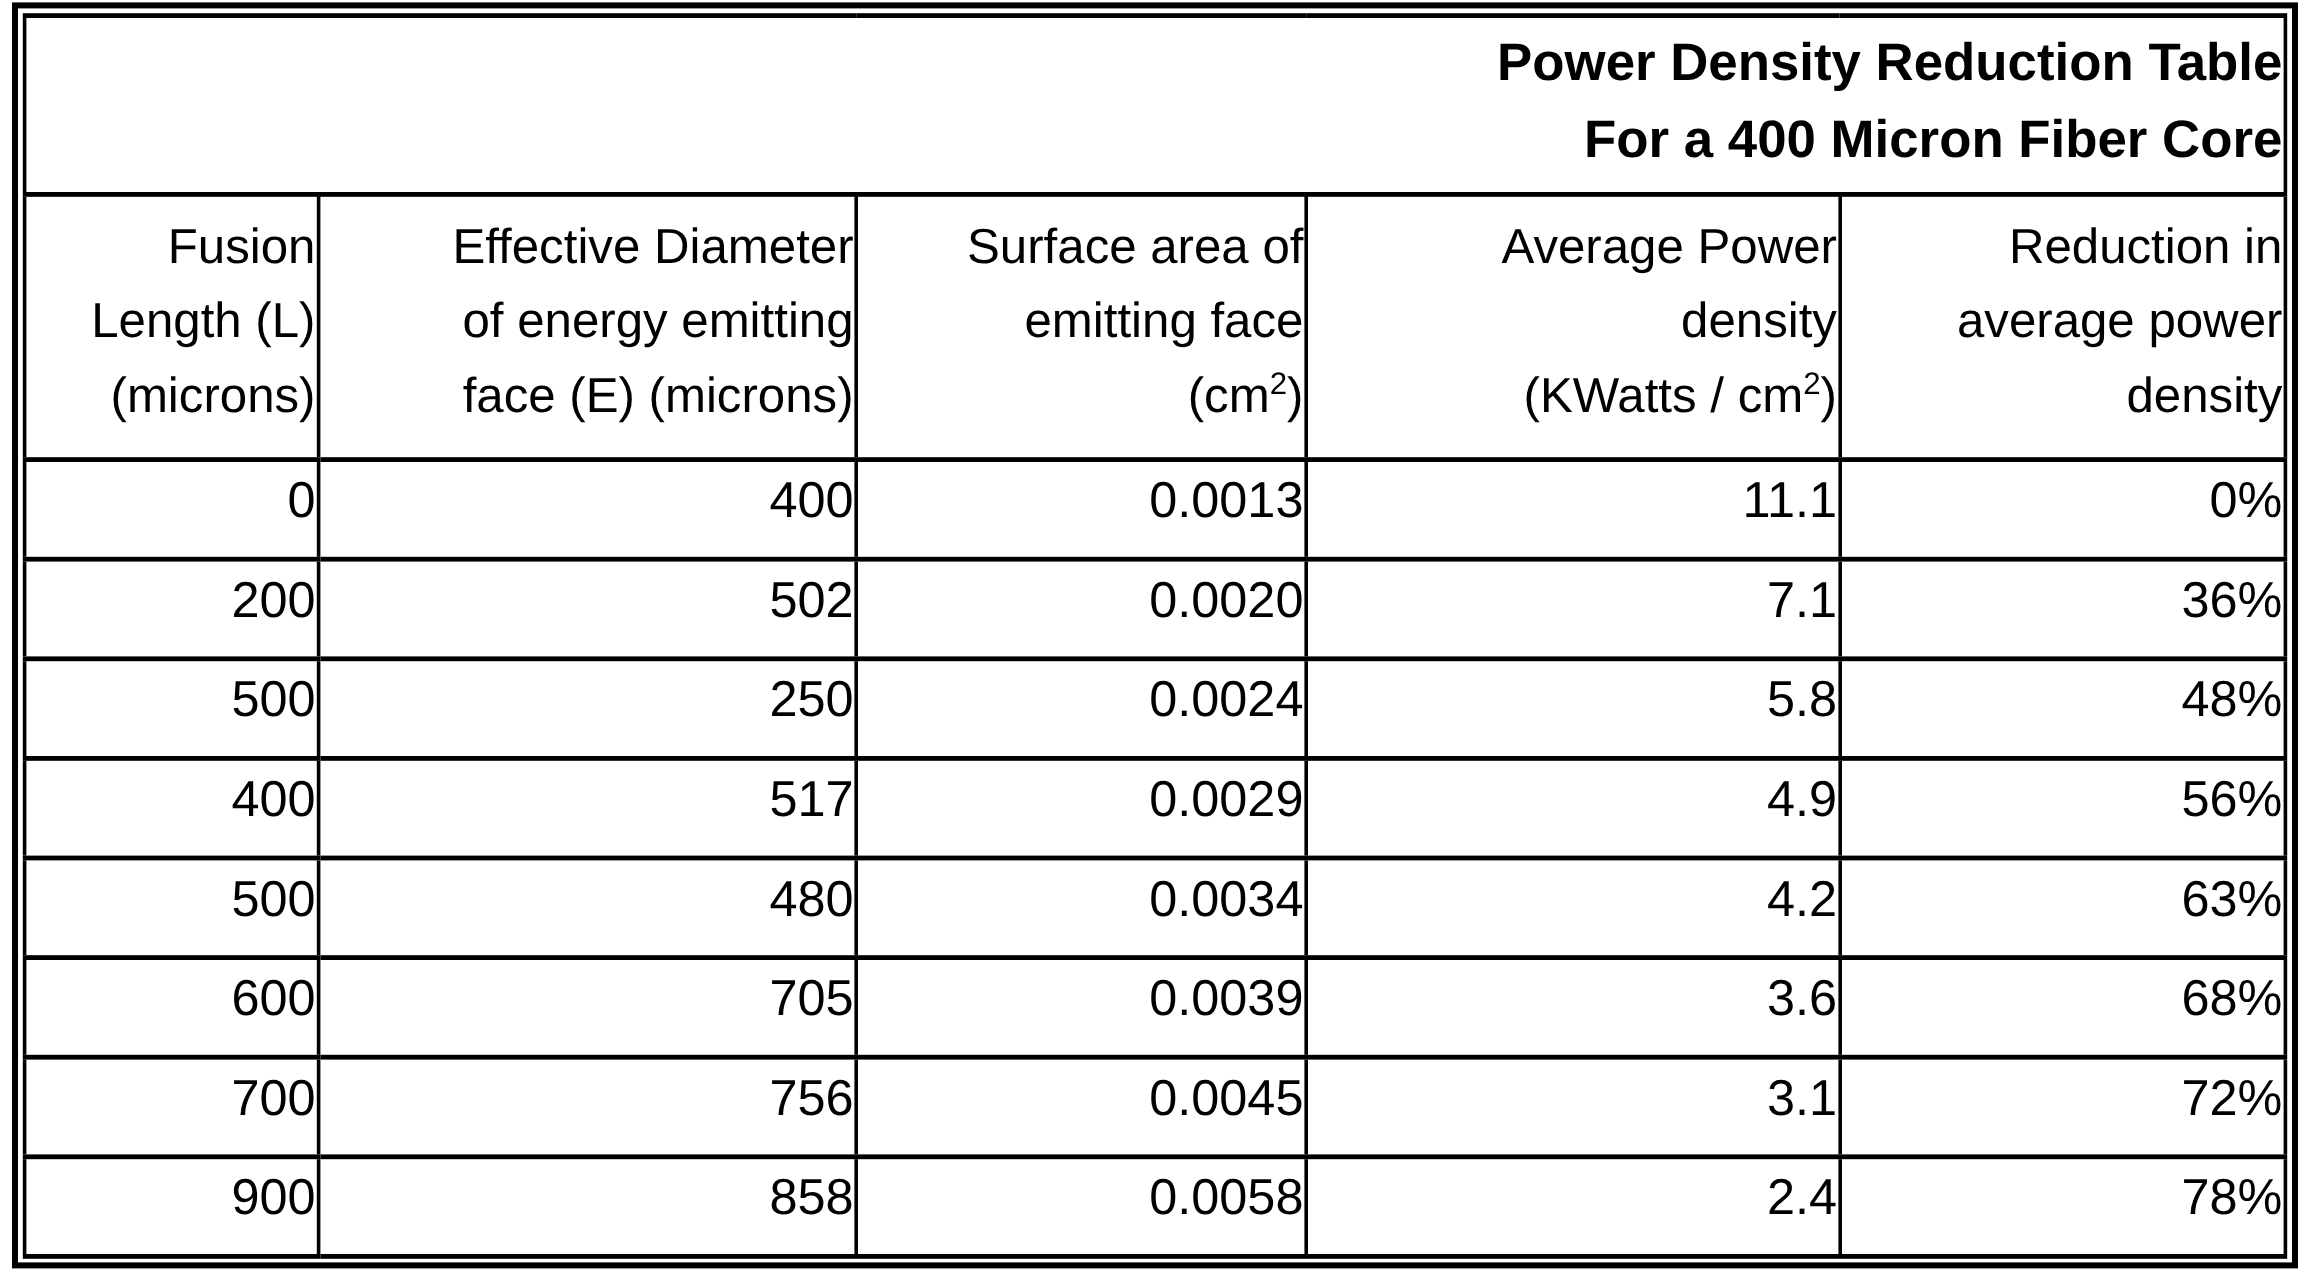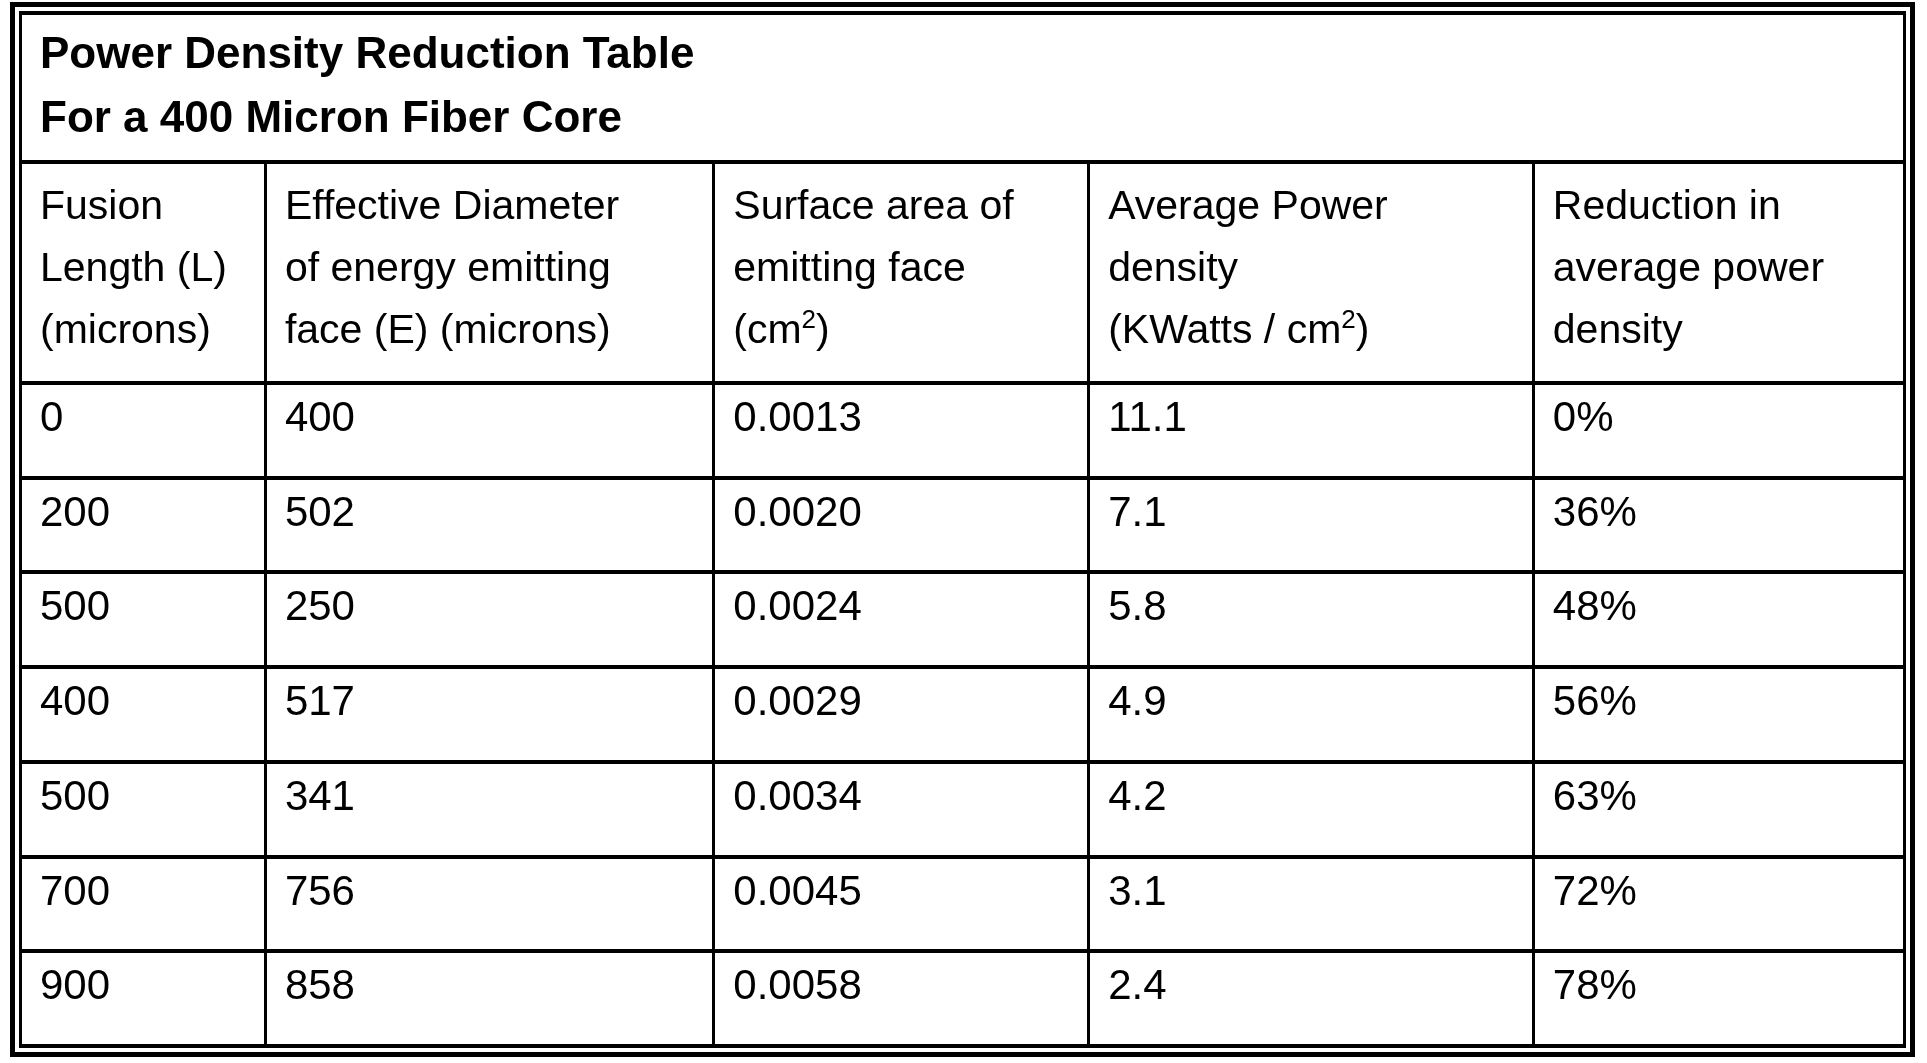--- a/index.html
+++ b/index.html
@@ -30,21 +30,21 @@
   table {
     width: 100%;
     height: 100%;
     border-collapse: collapse;
     table-layout: fixed;
   }
   th, td {
     border: 3px solid #000;
     border-top-width: 4px;
     border-bottom-width: 4px;
-    text-align: left;
+    text-align: right;
     background: #fff;
     padding-left: 18px;
   }
   .title-cell {
     height: 138px;
     vertical-align: top;
     padding-top: 6px;
     font-weight: bold;
     font-size: 44px;
   }
@@ -152,24 +152,31 @@
         </tr>
         <tr>
           <td>400</td>
           <td>517</td>
           <td>0.0029</td>
           <td>4.9</td>
           <td>56%</td>
         </tr>
         <tr>
           <td>500</td>
-          <td>341</td>
+          <td>480</td>
           <td>0.0034</td>
           <td>4.2</td>
           <td>63%</td>
+        </tr>
+        <tr>
+          <td>600</td>
+          <td>705</td>
+          <td>0.0039</td>
+          <td>3.6</td>
+          <td>68%</td>
         </tr>
         <tr>
           <td>700</td>
           <td>756</td>
           <td>0.0045</td>
           <td>3.1</td>
           <td>72%</td>
         </tr>
         <tr>
           <td>900</td>

